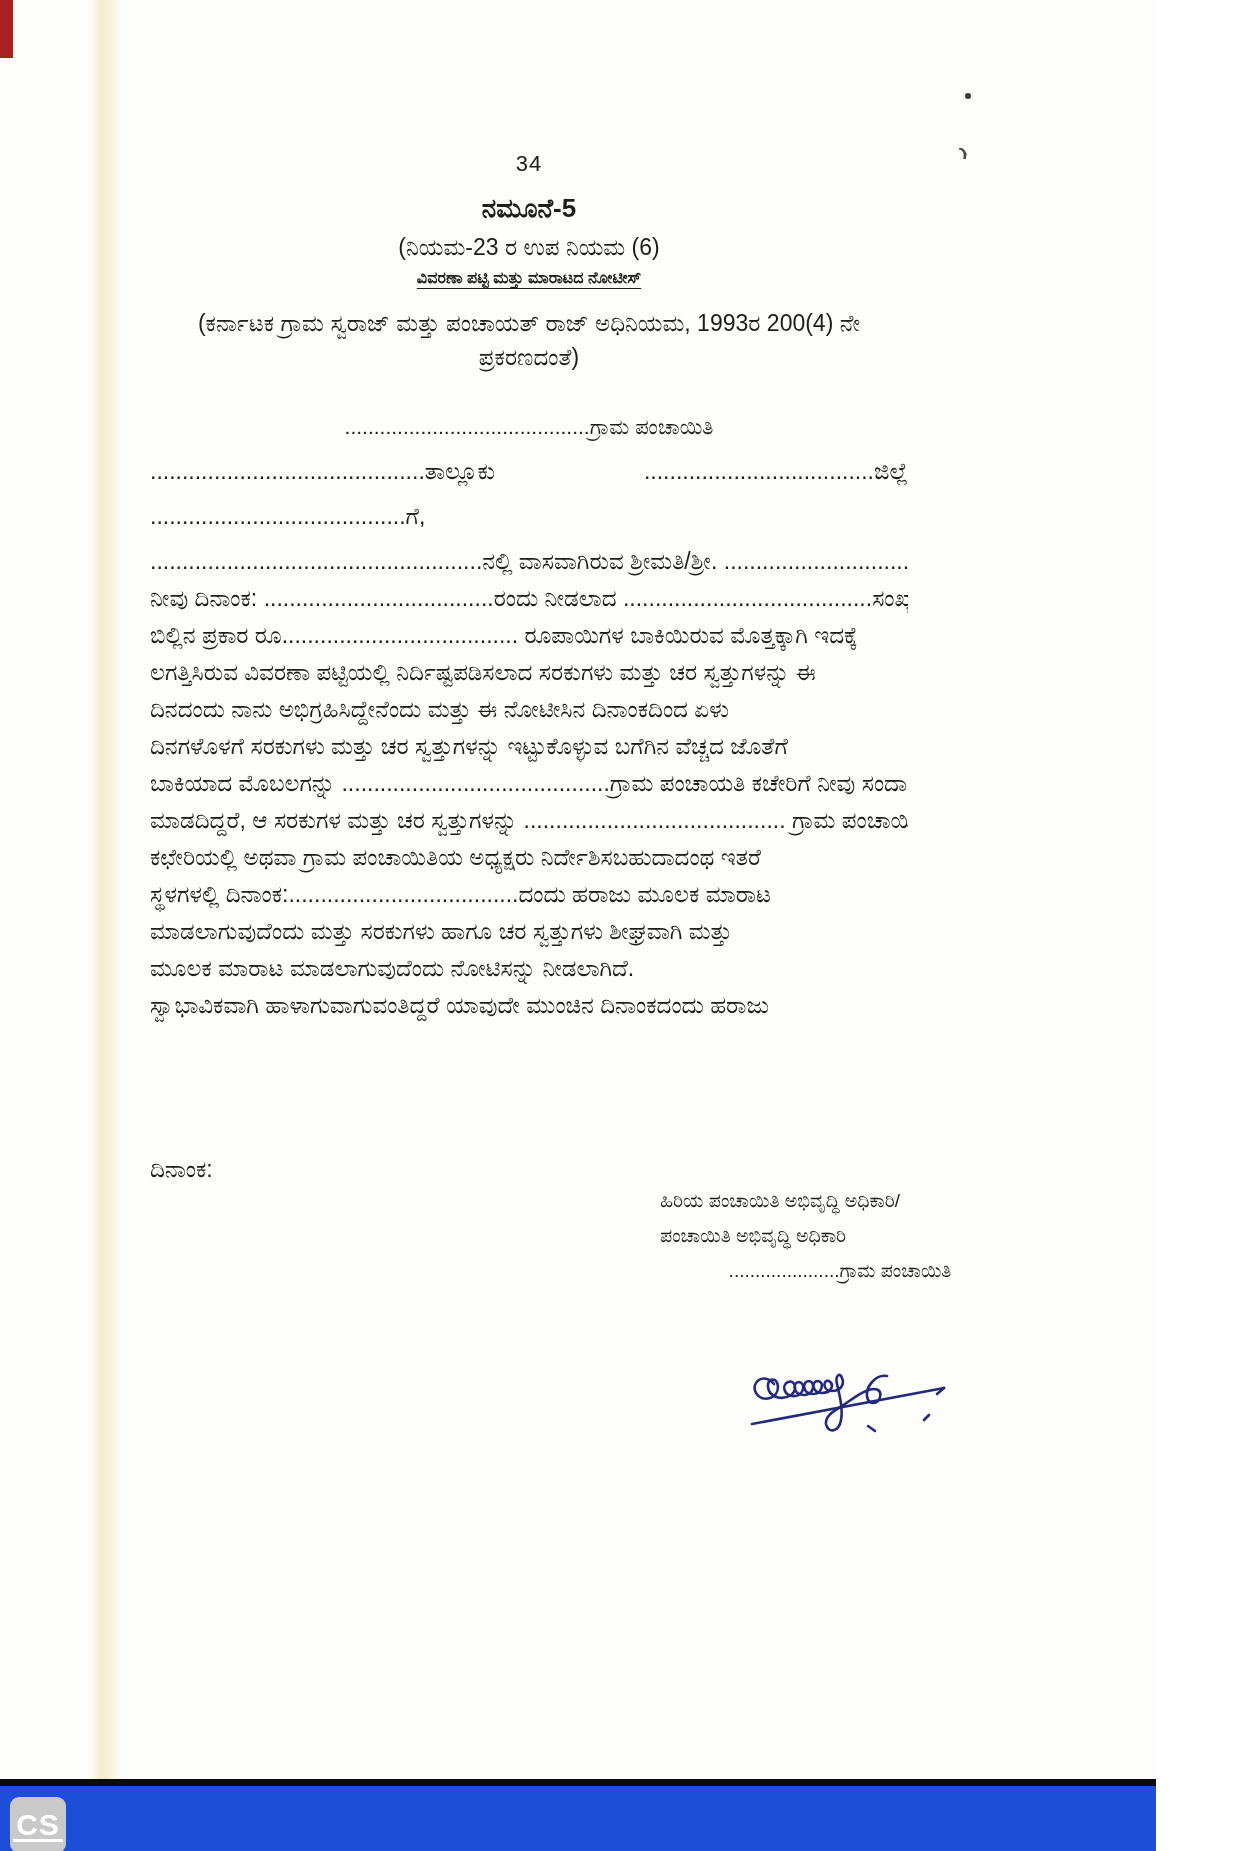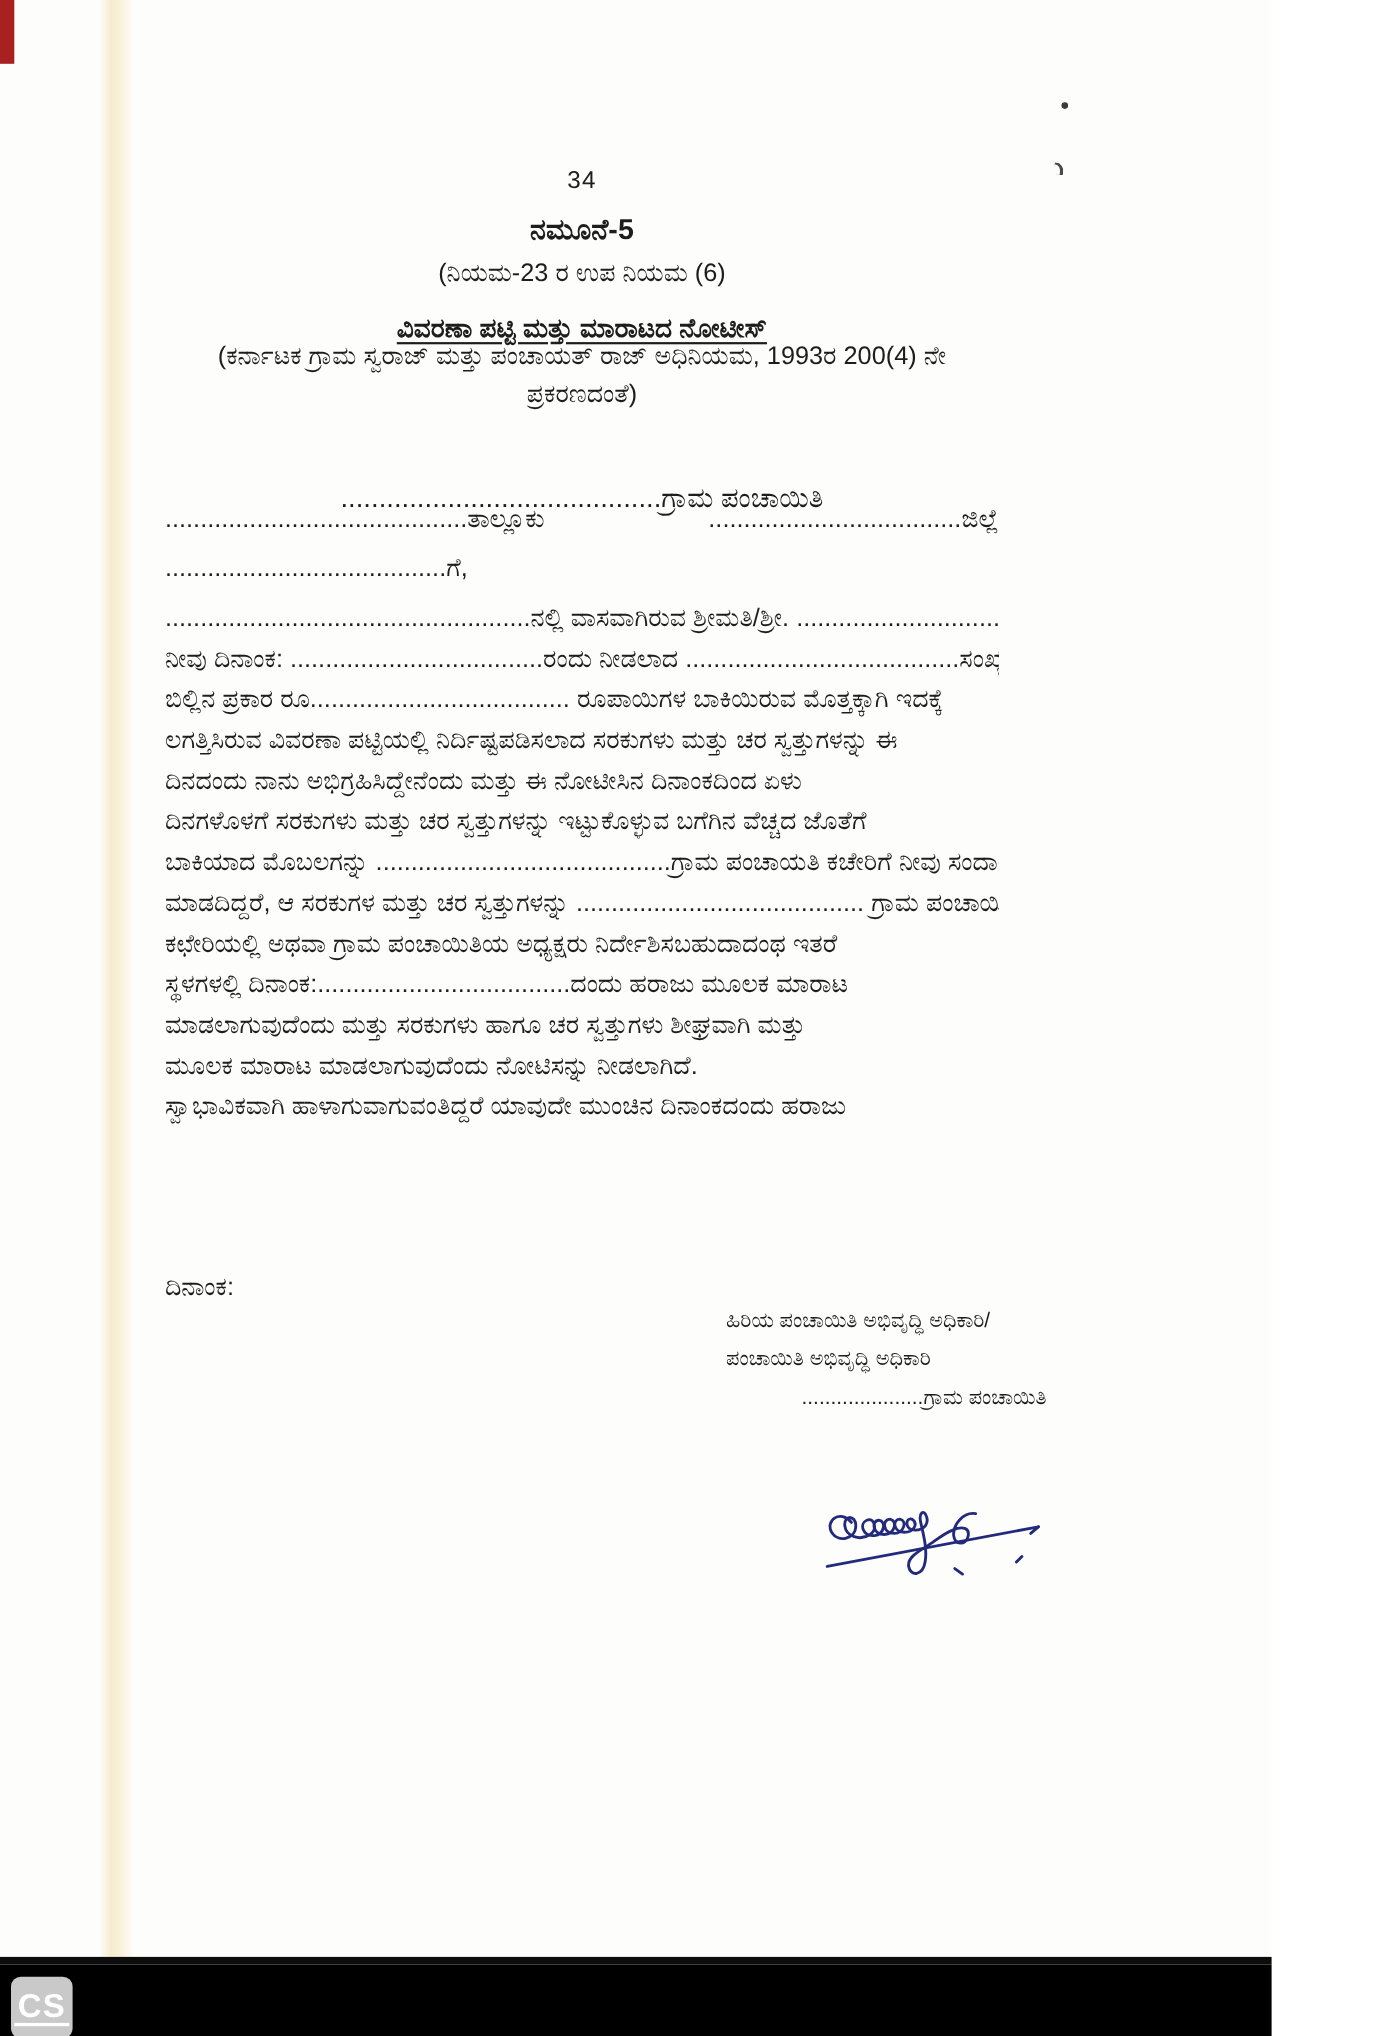--- a/index.html
+++ b/index.html
@@ -46,27 +46,27 @@
     border-radius: 0 8px 0 0;
     transform: rotate(8deg);
   }
   
   .doc-text { position: absolute; left: 150px; width: 758px; line-height: 1.45; }
   .center { text-align: center; }
   .pageno { top: 148px; font-size: 22px; letter-spacing: 1px; }
   .form-title { top: 190px; font-size: 26px; font-weight: bold; }
   .rule-line { top: 231px; font-size: 23px; }
   .heading {
-    top: 282px; font-size: 24px; font-weight: bold;
+    top: 266px; font-size: 16px; font-weight: bold;
     text-decoration: underline;
     text-underline-offset: 5px;
   }
   .act-line1 { top: 307px; font-size: 23px; }
   .act-line2 { top: 341px; font-size: 23px; }
-  .gp-line { top: 412px; font-size: 25px; margin-top: 23px; }
+  .gp-line { top: 412px; font-size: 21px; }
   .taluk-row {
     top: 455px; font-size: 23px;
     display: flex; justify-content: space-between;
   }
   .to-line { top: 500px; font-size: 23px; }
   .body-par { top: 543px; font-size: 23px; }
   .body-par .bline {
     height: 37px; line-height: 37px;
     white-space: nowrap; overflow: hidden;
   }
@@ -77,21 +77,21 @@
   }
   .sign-block .s3, .sign-block .s4 { text-align: center; }
   .signature-wrap { position: absolute; left: 748px; top: 1360px; width: 220px; height: 90px; }
   
   .scan-divider {
     position: absolute; left: 0; top: 1779px; width: 1248px; height: 7px;
     background: #0c0c0c;
   }
   .footer-bar {
     position: absolute; left: 0; top: 1786px; width: 1248px; height: 65px;
-    background: #000000;
+    background: #1d4ed8;
   }
   .cs-logo {
     position: absolute; left: 10px; top: 11px;
     width: 56px; height: 56px;
     background: #c9c9c9;
     border-radius: 9px;
     display: flex; align-items: center; justify-content: center;
     color: #ffffff; font-weight: bold; font-size: 30px;
     letter-spacing: 1px;
   }

